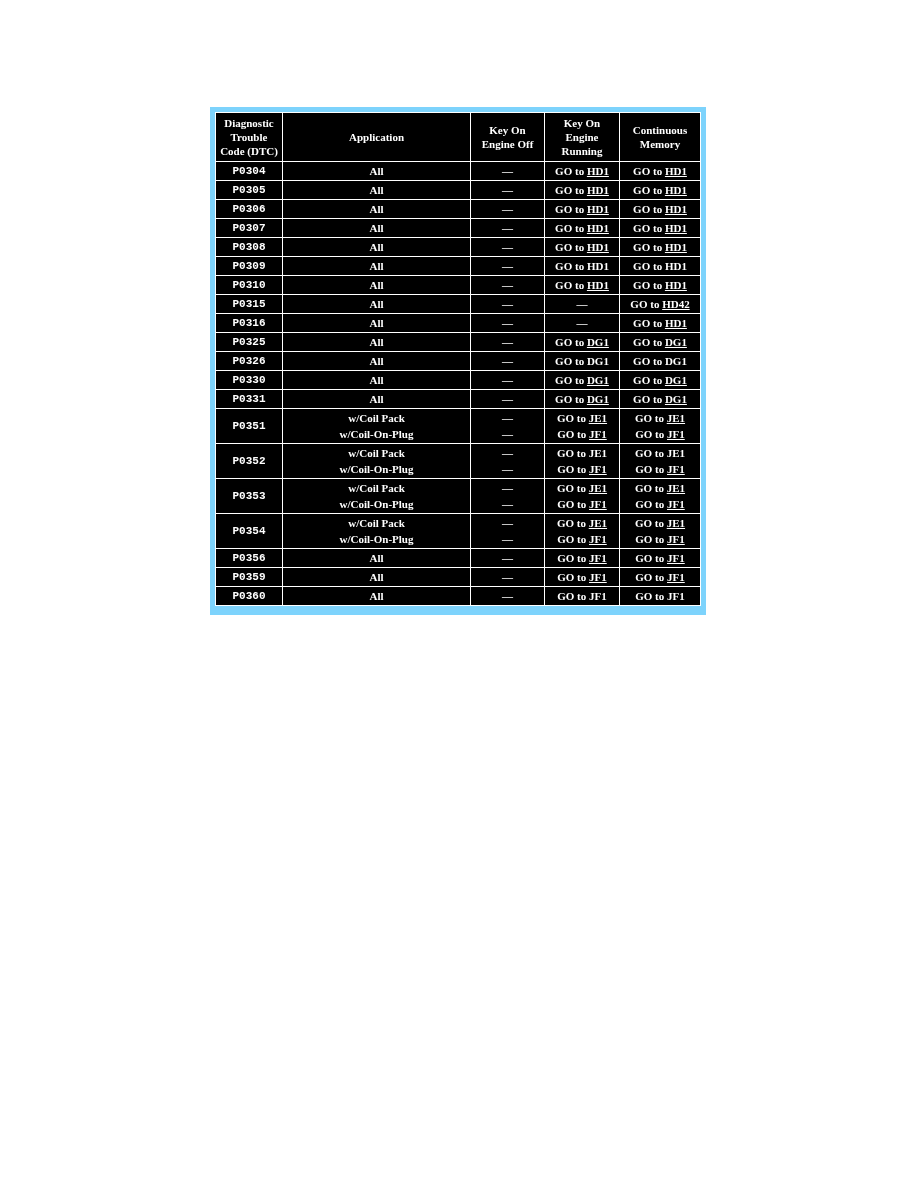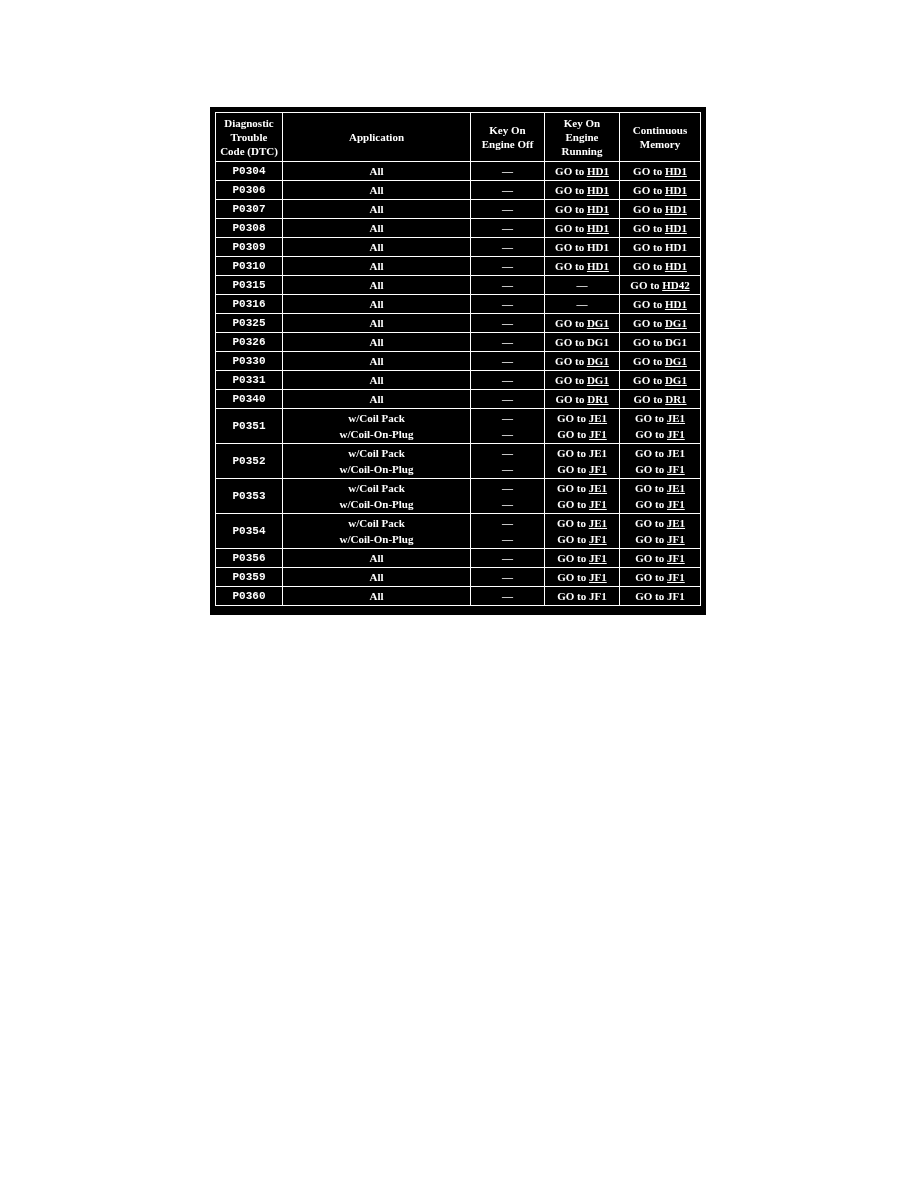--- a/index.html
+++ b/index.html
@@ -12,21 +12,21 @@
     width: 918px;
     height: 1188px;
     background: #ffffff;
     font-family: "Liberation Serif", serif;
     overflow: hidden;
   }
   .table-frame {
     position: absolute;
     left: 210px;
     top: 107px;
-    background: #000000;
+    background: #7dd3fc;
     padding: 5px 5px 9px 5px;
   }
   table.dtc-table {
     border-collapse: collapse;
     table-layout: fixed;
     background: #000000;
     color: #ffffff;
     font-weight: bold;
     font-size: 11px;
   }
@@ -105,20 +105,37 @@
             </td>
             <td>
               <div class="cell-line"><span>GO to </span><a class="go-link">HD1</a></div>
             </td>
             <td>
               <div class="cell-line"><span>GO to </span><a class="go-link">HD1</a></div>
             </td>
           </tr>
           <tr>
             <td class="col-dtc">
+              <div class="cell-line">P0305</div>
+            </td>
+            <td>
+              <div class="cell-line">All</div>
+            </td>
+            <td>
+              <div class="cell-line dash">—</div>
+            </td>
+            <td>
+              <div class="cell-line"><span>GO to </span><a class="go-link">HD1</a></div>
+            </td>
+            <td>
+              <div class="cell-line"><span>GO to </span><a class="go-link">HD1</a></div>
+            </td>
+          </tr>
+          <tr>
+            <td class="col-dtc">
               <div class="cell-line">P0306</div>
             </td>
             <td>
               <div class="cell-line">All</div>
             </td>
             <td>
               <div class="cell-line dash">—</div>
             </td>
             <td>
               <div class="cell-line"><span>GO to </span><a class="go-link">HD1</a></div>
@@ -288,37 +305,20 @@
               <div class="cell-line">All</div>
             </td>
             <td>
               <div class="cell-line dash">—</div>
             </td>
             <td>
               <div class="cell-line"><span>GO to </span><a class="go-link">DG1</a></div>
             </td>
             <td>
               <div class="cell-line"><span>GO to </span><a class="go-link">DG1</a></div>
-            </td>
-          </tr>
-          <tr>
-            <td class="col-dtc">
-              <div class="cell-line">P0340</div>
-            </td>
-            <td>
-              <div class="cell-line">All</div>
-            </td>
-            <td>
-              <div class="cell-line dash">—</div>
-            </td>
-            <td>
-              <div class="cell-line"><span>GO to </span><a class="go-link">DR1</a></div>
-            </td>
-            <td>
-              <div class="cell-line"><span>GO to </span><a class="go-link">DR1</a></div>
             </td>
           </tr>
           <tr>
             <td class="col-dtc">
               <div class="cell-line">P0351</div>
             </td>
             <td>
               <div class="cell-line">w/Coil Pack</div>
               <div class="cell-line">w/Coil-On-Plug</div>
             </td>

